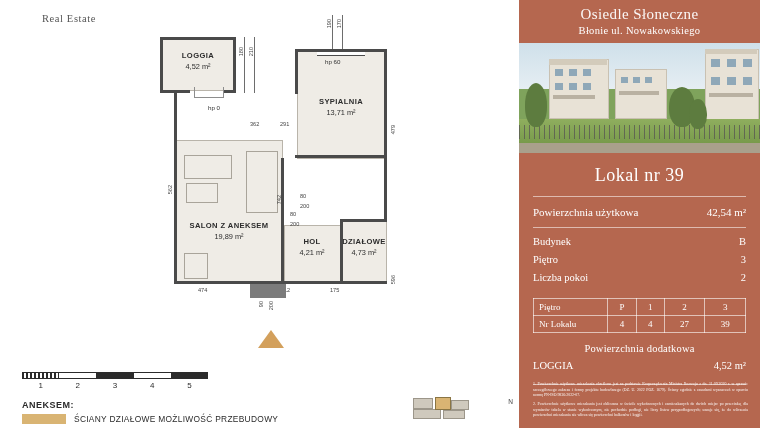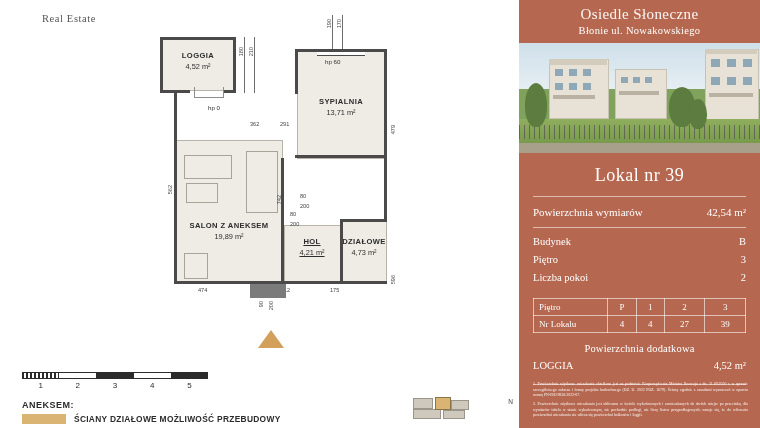--- a/index.html
+++ b/index.html
@@ -46,21 +46,21 @@
   .scale-bar{display:flex;height:7px;width:186px;}
   .scale-bar span{flex:1;}
   .sb-d{background:#2b2b2b;}
   .sb-l{background:#ffffff;border-top:1px solid #2b2b2b;border-bottom:1px solid #2b2b2b;}
   .sb-hatch{background:repeating-linear-gradient(90deg,#2b2b2b 0 2px,#fff 2px 4px);border-top:1px solid #2b2b2b;border-bottom:1px solid #2b2b2b;}
   .scale-nums{display:flex;width:186px;margin-top:2px;font-family:"Liberation Sans",sans-serif;font-size:8px;color:#2b2b2b;}
   .scale-nums span{flex:1;text-align:center;}
   .legend-title{position:absolute;left:22px;top:400px;font-family:"Liberation Sans",sans-serif;font-size:9px;font-weight:700;letter-spacing:.5px;}
   .legend-row{position:absolute;left:22px;top:414px;display:flex;align-items:center;gap:8px;}
   .legend-swatch{width:44px;height:10px;background:#d9b473;}
-  .legend-text{font-family:"Liberation Sans",sans-serif;font-size:8.4px;letter-spacing:.3px;color:#2b2b2b;font-weight:bold;}
+  .legend-text{font-family:"Liberation Sans",sans-serif;font-size:8.4px;letter-spacing:.3px;color:#2b2b2b;}
 
   
   .loc{position:absolute;left:395px;top:390px;width:118px;}
   .loc-title{font-family:"Liberation Sans",sans-serif;font-size:7.4px;letter-spacing:.4px;color:#2b2b2b;border-bottom:1px solid #9a9a9a;padding-bottom:2px;}
   .loc-map{margin-top:4px;height:30px;position:relative;}
   .mini{position:absolute;background:#cfc9bd;border:1px solid #9c968a;}
   .mini-hl{background:#d9b473;border:1px solid #8a7544;}
   .loc-n{position:absolute;right:0;top:4px;font-family:"Liberation Sans",sans-serif;font-size:6.5px;color:#444;}
 
   
@@ -156,21 +156,21 @@
     <div class="wall" style="left:24px;top:68px;width:3px;height:50px;"></div>
     <div class="wall" style="left:24px;top:256px;width:108px;height:3px;"></div>
     <div class="dim dimv" style="left:17px;top:160px;">562</div>
 
     <div class="furn" style="left:34px;top:130px;width:46px;height:22px;"></div>
     <div class="furn" style="left:36px;top:158px;width:30px;height:18px;"></div>
     <div class="furn" style="left:96px;top:126px;width:30px;height:60px;"></div>
     <div class="furn" style="left:34px;top:228px;width:22px;height:24px;"></div>
 
     <div class="room" style="left:134px;top:200px;width:56px;height:56px;"></div>
-    <div class="room-lbl" style="left:132px;top:212px;width:60px;text-decoration:underline;">
+    <div class="room-lbl" style="left:132px;top:212px;width:60px;">
       <div class="room-name">HOL</div>
       <div class="room-area">4,21 m²</div>
     </div>
     <div class="wall" style="left:131px;top:133px;width:3px;height:126px;"></div>
     <div class="dim dimv" style="left:126px;top:170px;">742</div>
 
     <div class="room" style="left:192px;top:196px;width:43px;height:60px;"></div>
     <div class="room-lbl" style="left:190px;top:212px;width:48px;">
       <div class="room-name">DZIAŁOWE</div>
       <div class="room-area">4,73 m²</div>
@@ -273,21 +273,21 @@
     <div class="path"></div>
     <div class="tree" style="left:150px;top:44px;width:26px;height:40px;"></div>
     <div class="tree" style="left:6px;top:40px;width:22px;height:44px;"></div>
     <div class="tree" style="left:170px;top:56px;width:18px;height:30px;"></div>
   </div>
 
   <div class="r-title">Lokal nr 39</div>
   <div class="r-sep"></div>
 
   <div class="r-row big">
-    <span>Powierzchnia wymiarów</span>
+    <span>Powierzchnia użytkowa</span>
     <span>42,54 m²</span>
   </div>
   <div class="r-sep"></div>
 
   <div class="r-list">
     <div class="r-li">
       <span>Budynek</span>
       <span>B</span>
     </div>
     <div class="r-li">

